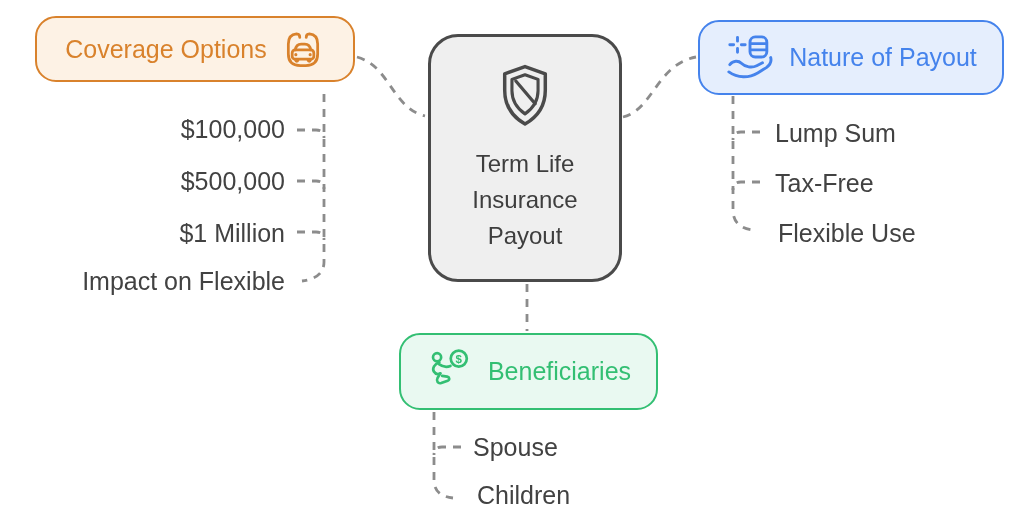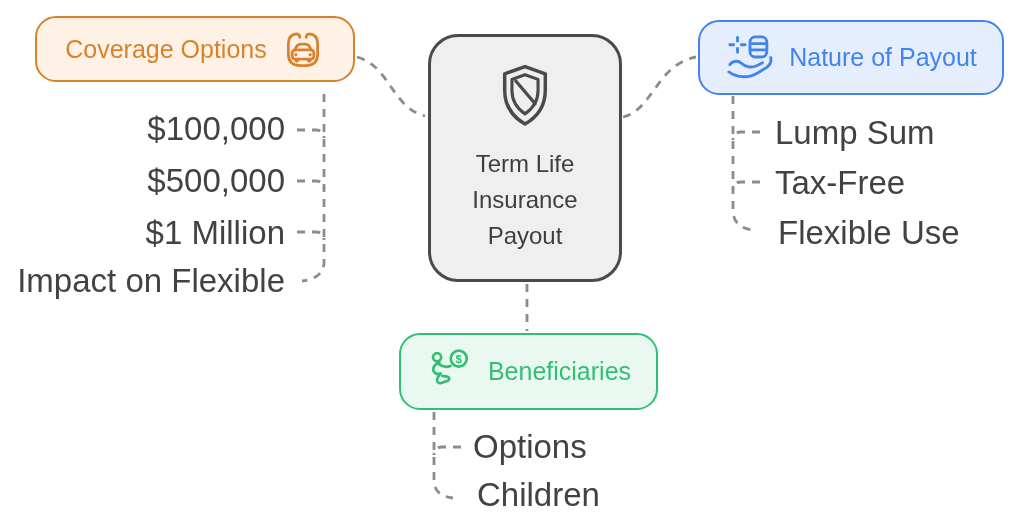--- a/index.html
+++ b/index.html
@@ -42,21 +42,21 @@
     border-radius:30px;
     flex-direction:column;gap:13px;
     color:var(--center-border,#4a4a4a);
   }
   .center-label{
     font-size:24px;line-height:36px;text-align:center;
     color:var(--center-text,#3e3e3e);
     white-space:pre-line;
   }
   .item{
-    position:absolute;font-size:33px;line-height:26px;
+    position:absolute;font-size:25px;line-height:26px;
     color:var(--item-text,#424242);white-space:nowrap;
   }
   .item-right-aligned{right:739px;text-align:right;}
 </style>
 </head>
 <body>
 
 <div class="canvas">
 
   <svg class="wires" viewBox="0 0 1024 530" aria-hidden="true">
@@ -144,16 +144,16 @@
 
   <div class="item item-right-aligned" style="top:116px;">$100,000</div>
   <div class="item item-right-aligned" style="top:168px;">$500,000</div>
   <div class="item item-right-aligned" style="top:220px;">$1 Million</div>
   <div class="item item-right-aligned" style="top:268px;">Impact on Flexible</div>
 
   <div class="item" style="left:775px;top:120px;">Lump Sum</div>
   <div class="item" style="left:775px;top:170px;">Tax-Free</div>
   <div class="item" style="left:778px;top:220px;">Flexible Use</div>
 
-  <div class="item" style="left:473px;top:434px;">Options</div>
+  <div class="item" style="left:473px;top:434px;">Spouse</div>
   <div class="item" style="left:477px;top:482px;">Children</div>
 
 </div>
 
 </body></html>

